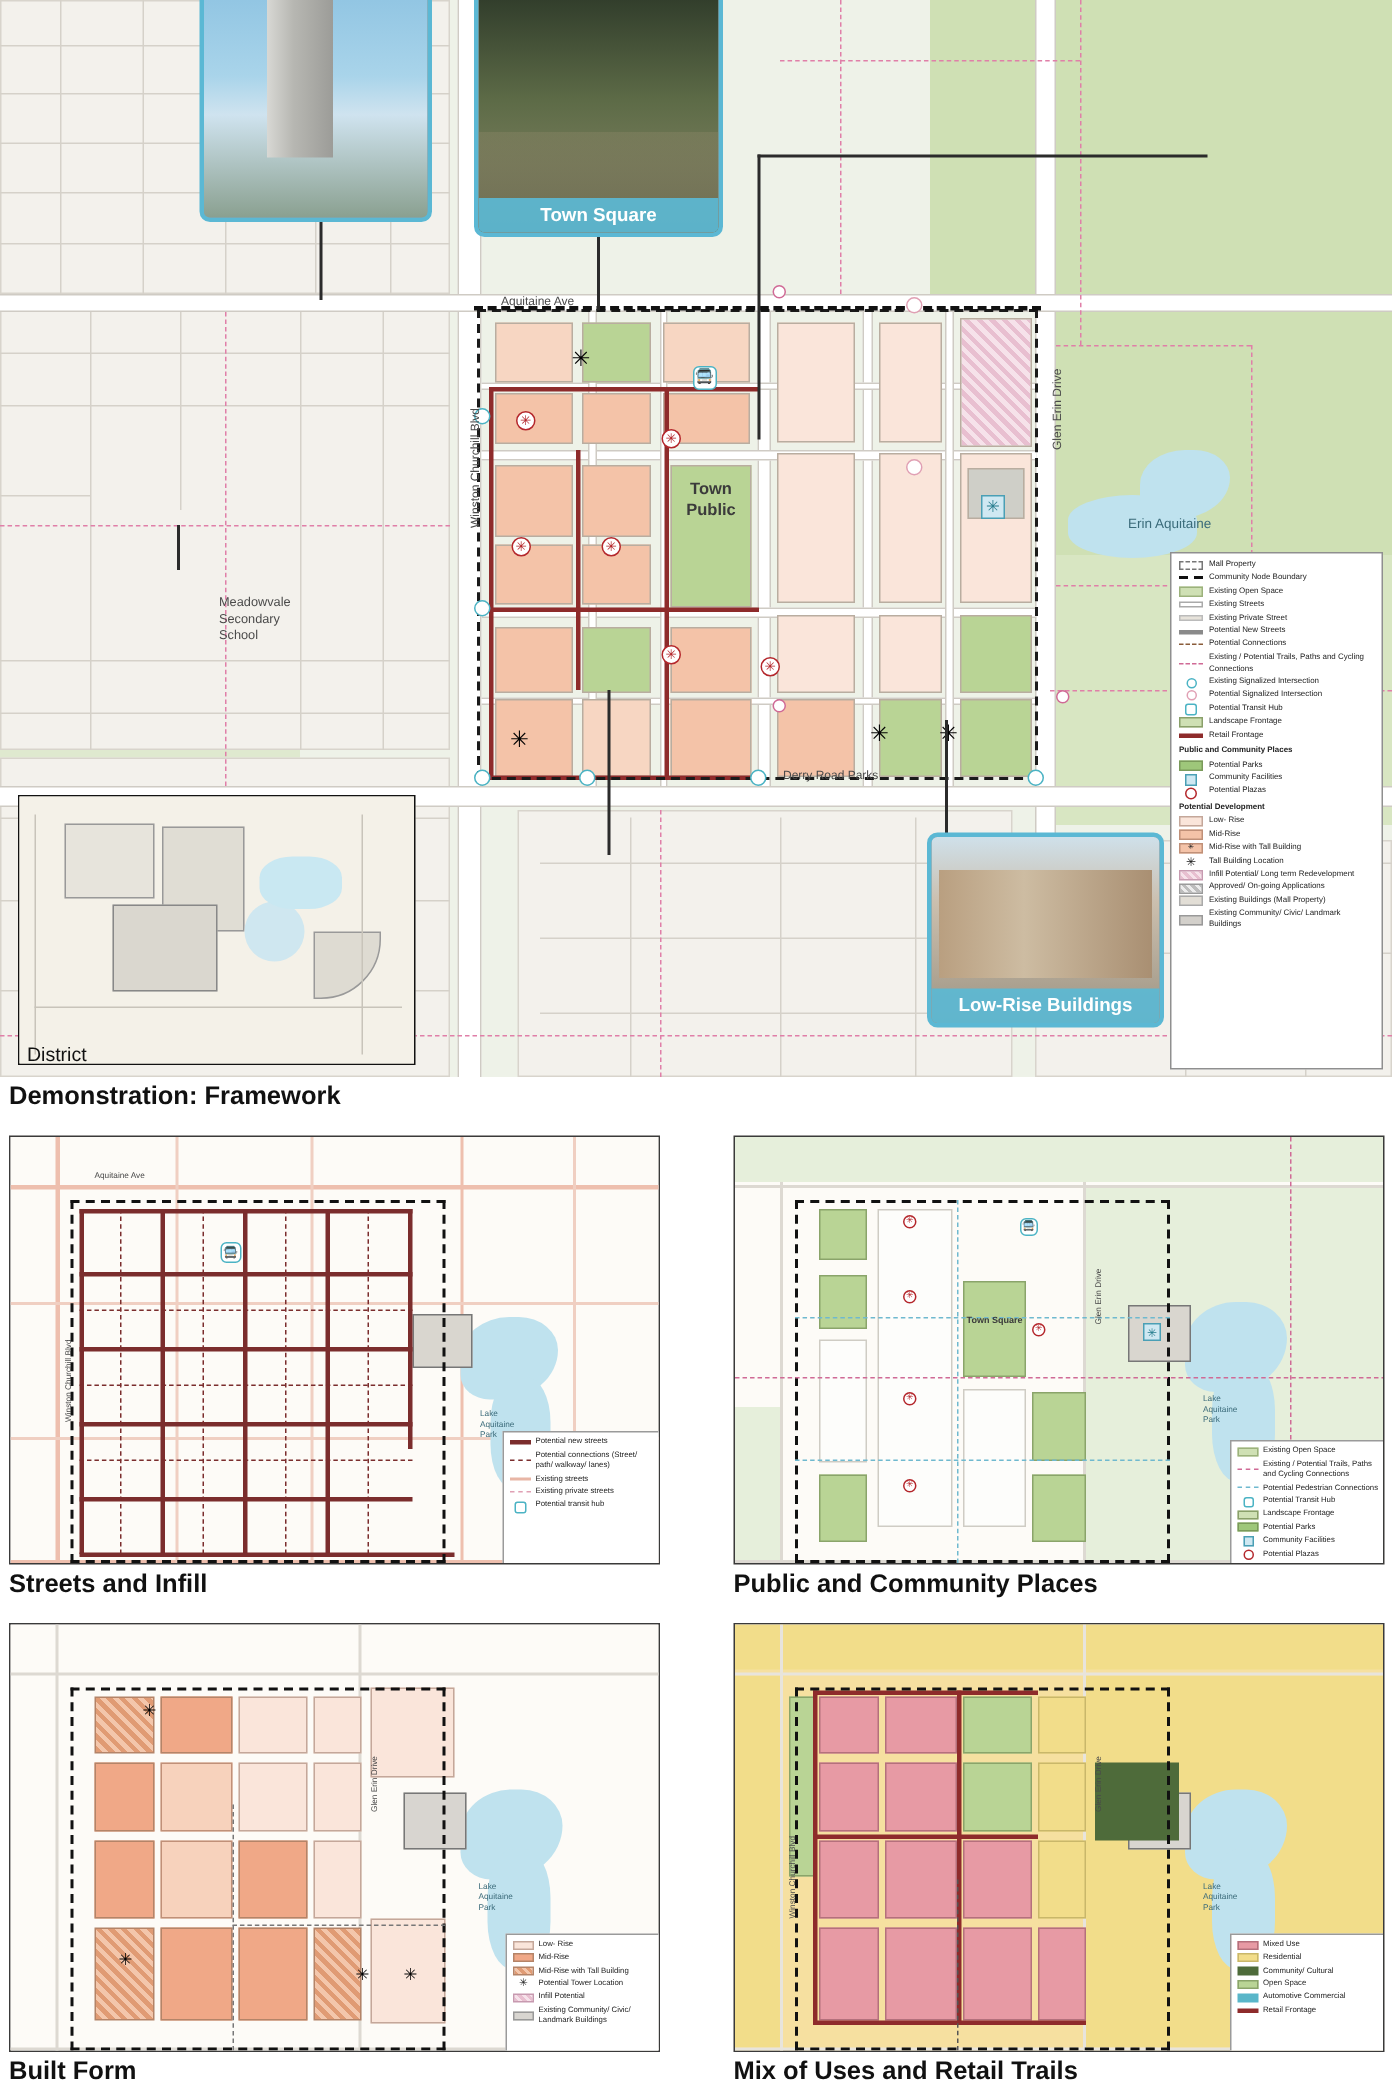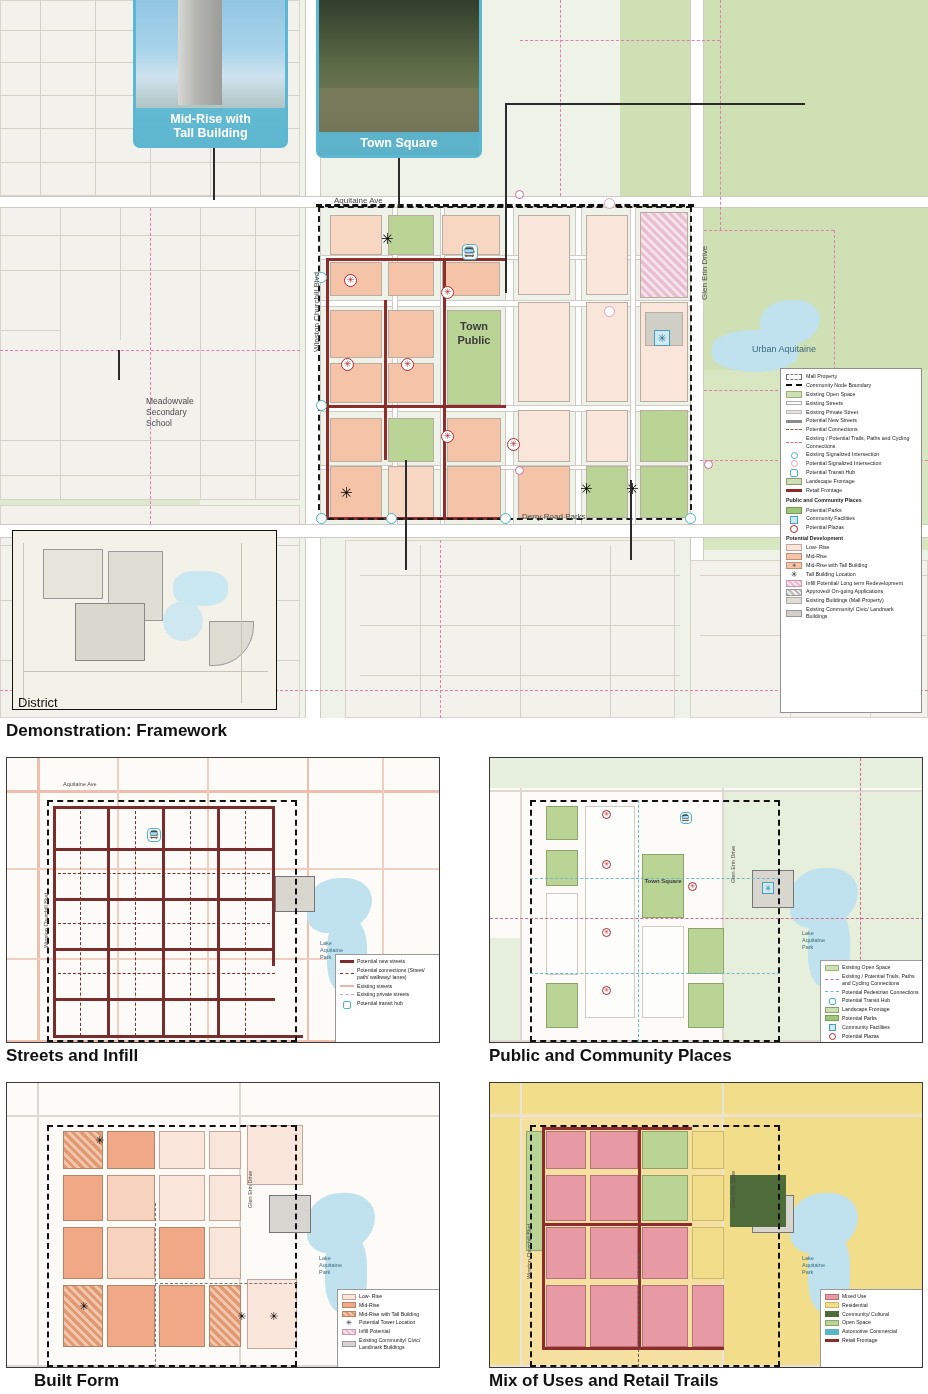--- a/index.html
+++ b/index.html
@@ -304,46 +304,46 @@
     <div class="sigint" style="left:685px;top:513px;"></div>
     <div class="potint" style="left:604px;top:306px;"></div>
     <div class="potint" style="left:604px;top:198px;"></div>
     <div class="trailnode" style="left:515px;top:190px;"></div>
     <div class="trailnode" style="left:515px;top:466px;"></div>
     <div class="trailnode" style="left:704px;top:460px;"></div>
 
     <div class="maplabel" style="left:334px;top:196px;">Aquitaine Ave</div>
     <div class="maplabel vert" style="left:312px;top:352px;">Winston Churchill Blvd</div>
     <div class="maplabel vert" style="left:700px;top:300px;">Glen Erin Drive</div>
-    <div class="maplabel" style="left:752px;top:344px;font-size:9px;color:#3a6b7a;">Urban Aquitaine</div>
+    <div class="maplabel" style="left:752px;top:344px;font-size:9px;color:#3a6b7a;">Erin Aquitaine</div>
     <div class="maplabel" style="left:146px;top:396px;font-size:8.5px;">Meadowvale</div>
     <div class="maplabel" style="left:146px;top:407px;font-size:8.5px;">Secondary</div>
     <div class="maplabel" style="left:146px;top:418px;font-size:8.5px;">School</div>
     <div class="maplabel" style="left:522px;top:512px;">Derry Road Parks</div>
     <div class="townsq-label" style="left:447px;top:320px;width:54px;">Town</div>
     <div class="townsq-label" style="left:447px;top:334px;width:54px;">Public</div>
 
     <div class="leader" style="left:213px;top:140px;width:1.5px;height:60px;"></div>
     <div class="leader" style="left:398px;top:157px;width:1.5px;height:50px;"></div>
     <div class="leader" style="left:505px;top:103px;width:300px;height:1.5px;"></div>
     <div class="leader" style="left:505px;top:103px;width:1.5px;height:190px;"></div>
     <div class="leader" style="left:118px;top:350px;width:1.5px;height:30px;"></div>
     <div class="leader" style="left:405px;top:460px;width:1.5px;height:110px;"></div>
     <div class="leader" style="left:630px;top:480px;width:1.5px;height:80px;"></div>
 
     <div class="photo" style="left:133px;top:-10px;width:155px;height:158px;">
       <div class="img ph-midrise-tall"></div>
-      <div class="cap">
-        <span>Mid-Rise with</span><br>
-        <span>Tall Building</span>
-      </div>
     </div>
     <div class="photo" style="left:316px;top:-8px;width:166px;height:166px;">
       <div class="img ph-townsquare"></div>
       <div class="cap">Town Square</div>
+    </div>
+    <div class="photo" style="left:618px;top:555px;width:158px;height:130px;">
+      <div class="img ph-lowrise"></div>
+      <div class="cap">Low-Rise Buildings</div>
     </div>
 
     <div class="inset">
       <div style="position:absolute;inset:0;background:#f4f1e8;"></div>
       <div style="position:absolute;left:0;top:0;width:265px;height:180px;">
         <div style="position:absolute;left:30px;top:18px;width:60px;height:50px;background:#e7e4dc;border:0.7px solid #999;"></div>
         <div style="position:absolute;left:95px;top:20px;width:55px;height:70px;background:#e0ddd4;border:0.7px solid #999;"></div>
         <div style="position:absolute;left:62px;top:72px;width:70px;height:58px;background:#dad7cf;border:0.7px solid #888;"></div>
         <div style="position:absolute;left:150px;top:70px;width:40px;height:40px;background:#cfe7f0;border-radius:50%;"></div>
         <div style="position:absolute;left:160px;top:40px;width:55px;height:35px;background:#c9e8f2;border-radius:40%;"></div>
@@ -703,21 +703,21 @@
       <div class="lrow">
           <div class="sw" style="background:repeating-linear-gradient(45deg,#e8bfd0 0 2px,#f6e2ea 2px 4px);border:0.4px solid #c79ab0;"></div>
           <div>Infill Potential</div>
         </div>
       <div class="lrow">
           <div class="sw" style="background:#d8d5d0;border:0.4px solid #999;"></div>
           <div>Existing Community/ Civic/ Landmark Buildings</div>
         </div>
     </div>
   </div>
-  <div class="sectitle" style="left:6px;top:1371px;margin-left:28px;">Built Form</div>
+  <div class="sectitle" style="left:6px;top:1371px;">Built Form</div>
 
   <div class="panel" style="left:489px;top:1082px;width:434px;height:286px;">
     <div style="position:absolute;inset:0;background:#f6e0a0;"></div>
     <div style="position:absolute;left:0;top:0;width:434px;height:30px;background:#f2dd8a;"></div>
     <div style="position:absolute;left:234px;top:34px;width:200px;height:248px;background:#f2dd8a;"></div>
     <div style="position:absolute;left:0;top:34px;width:30px;height:248px;background:#f2dd8a;"></div>
     <div style="position:absolute;left:0;top:32px;width:434px;height:2px;background:#e8e4dc;"></div>
     <div style="position:absolute;left:0;top:282px;width:434px;height:2px;background:#e8e4dc;"></div>
     <div style="position:absolute;left:30px;top:0;width:2px;height:286px;background:#e8e4dc;"></div>
     <div style="position:absolute;left:232px;top:0;width:2px;height:286px;background:#e8e4dc;"></div>

